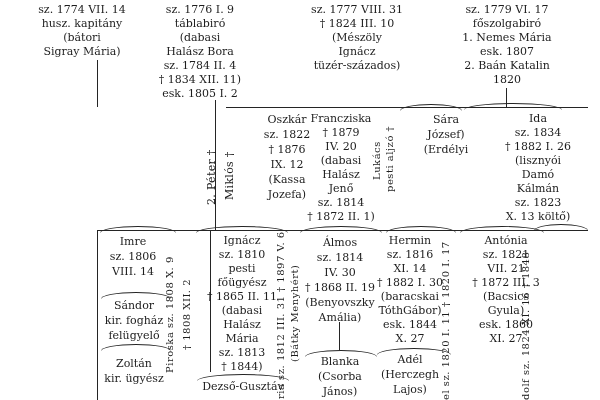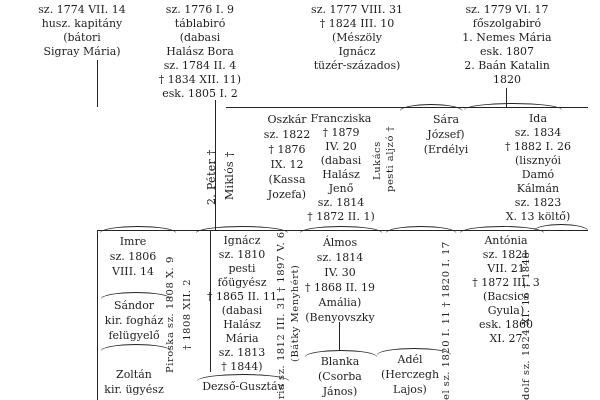--- a/index.html
+++ b/index.html
@@ -133,21 +133,21 @@
     <div class="ln">sz. 1806</div>
     <div class="ln">VIII. 14</div>
   </div>
   <div class="arc" style="left:101px;top:292px;width:70px"></div>
   <div class="col lh15" style="left:96px;top:298px;width:76px">
     <div class="ln">Sándor</div>
     <div class="ln">kir. fogház</div>
     <div class="ln">felügyelő</div>
   </div>
   <div class="arc" style="left:101px;top:344px;width:70px"></div>
-  <div class="col lh15" style="left:96px;top:367px;width:76px">
+  <div class="col lh15" style="left:96px;top:356px;width:76px">
     <div class="ln">Zoltán</div>
     <div class="ln">kir. ügyész</div>
   </div>
 
   <div class="rot" style="left:176px;top:360px">Piroska sz. 1808 X. 9</div>
   <div class="rot" style="left:193px;top:337px">† 1808 XII. 2</div>
 
   <div class="col lh14" style="left:202px;top:234px;width:80px">
     <div class="ln">Ignácz</div>
     <div class="ln">sz. 1810</div>
@@ -166,31 +166,41 @@
   </div>
 
   <div class="rot" style="left:287px;top:386px">ria sz. 1812 III. 31 † 1897 V. 6</div>
   <div class="rot" style="left:301px;top:349px">(Bátky Menyhért)</div>
 
   <div class="col lh15" style="left:303px;top:235px;width:74px">
     <div class="ln">Álmos</div>
     <div class="ln">sz. 1814</div>
     <div class="ln">IV. 30</div>
     <div class="ln">† 1868 II. 19</div>
+    <div class="ln">(Benyovszky</div>
     <div class="ln">Amália)</div>
-    <div class="ln">(Benyovszky</div>
   </div>
   <div class="vline" style="left:339px;top:322px;height:28px"></div>
   <div class="arc" style="left:305px;top:350px;width:72px"></div>
   <div class="col lh15" style="left:302px;top:354px;width:76px">
     <div class="ln">Blanka</div>
     <div class="ln">(Csorba</div>
     <div class="ln">János)</div>
   </div>
 
+  <div class="col lh14" style="left:372px;top:234px;width:76px">
+    <div class="ln">Hermin</div>
+    <div class="ln">sz. 1816</div>
+    <div class="ln">XI. 14</div>
+    <div class="ln">† 1882 I. 30</div>
+    <div class="ln">(baracskai</div>
+    <div class="ln">TóthGábor)</div>
+    <div class="ln">esk. 1844</div>
+    <div class="ln">X. 27</div>
+  </div>
   <div class="arc" style="left:377px;top:348px;width:74px"></div>
   <div class="col lh15" style="left:372px;top:352px;width:76px">
     <div class="ln">Adél</div>
     <div class="ln">(Herczegh</div>
     <div class="ln">Lajos)</div>
   </div>
 
   <div class="rot" style="left:452px;top:387px">el sz. 1820 I. 11 † 1820 I. 17</div>
 
   <div class="col lh14" style="left:467px;top:234px;width:78px">

